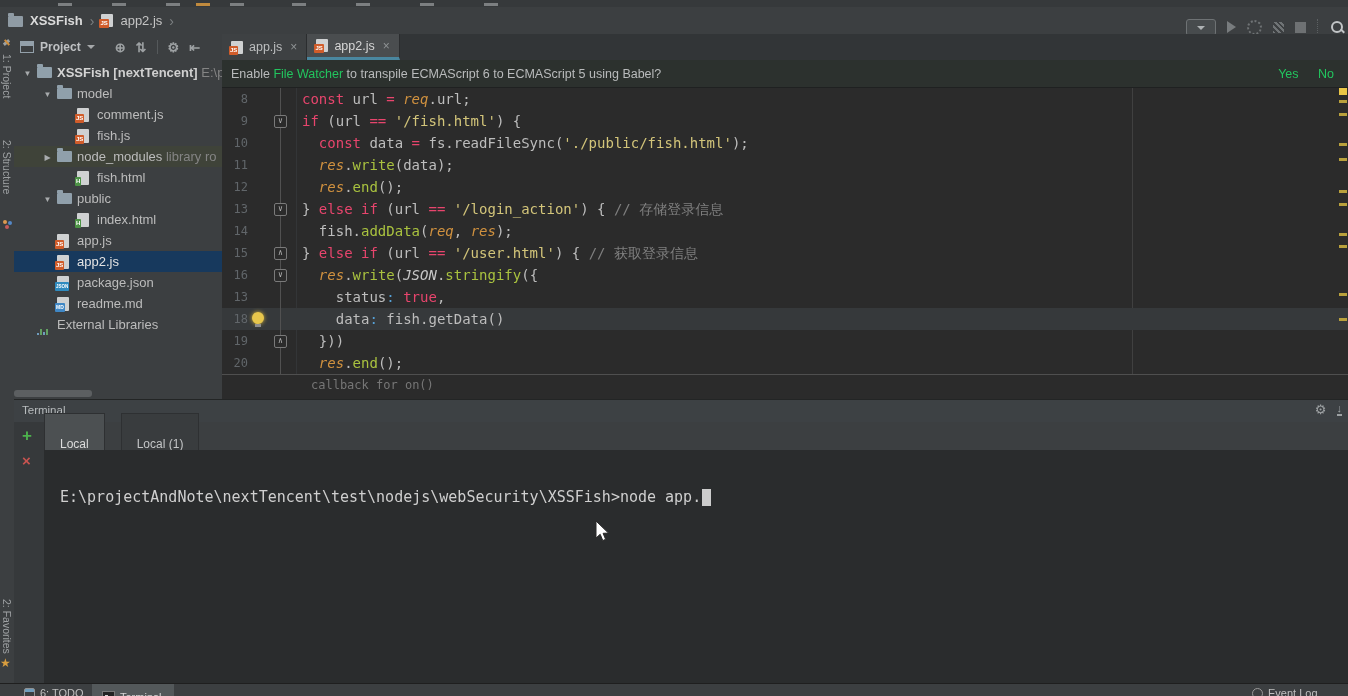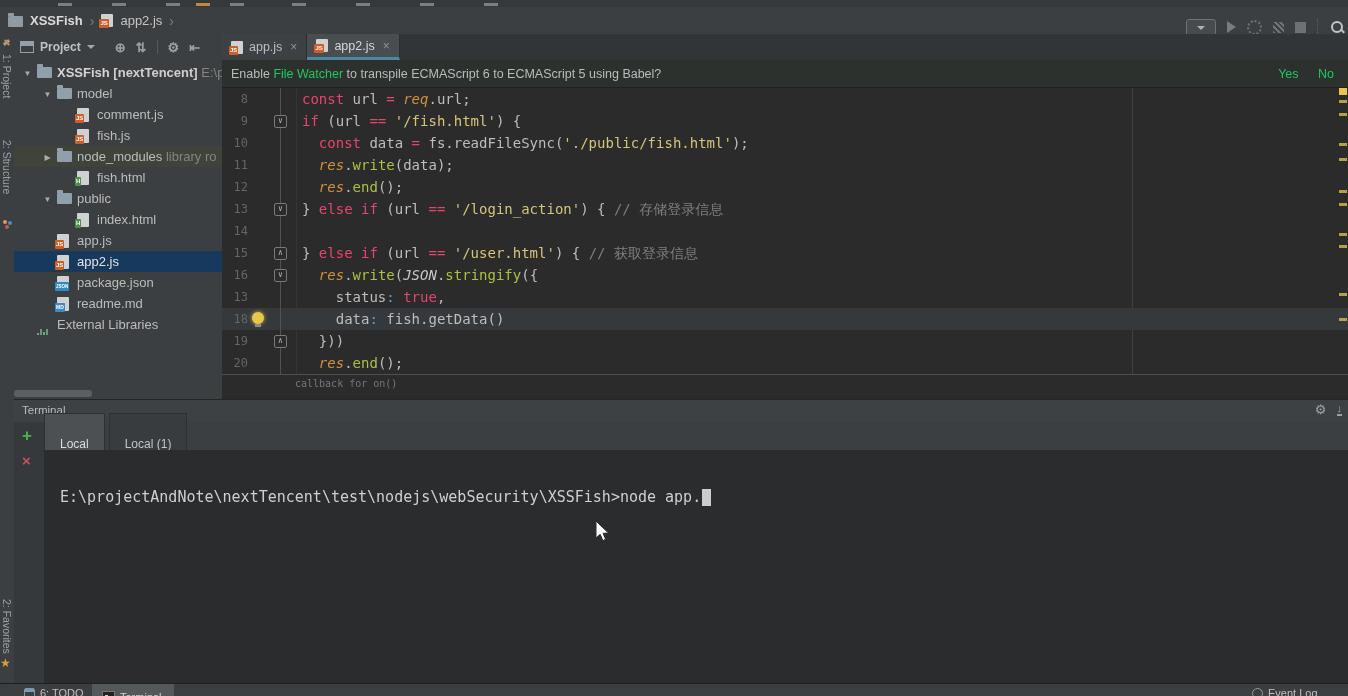--- a/index.html
+++ b/index.html
@@ -106,37 +106,37 @@
   .tk-k{color:#e8456d;}
   .tk-v{color:#d0913f;font-style:italic;}
   .tk-j{color:#c7c7c7;font-style:italic;}
   .tk-f{color:#a9c23f;}
   .tk-s{color:#d3c57a;text-align:right;}
   .tk-c{color:#7f7f7f;}
   .tk-p{color:#bdbdbd;}
   .tk-o{color:#56a0d6;}
 
   #hintbar{position:absolute;left:0;top:340px;width:1126px;height:25px;border-top:1px solid #4f4f4f;box-sizing:border-box;}
-  #hintbar span{position:absolute;left:73px;top:3px;color:#767676;font-size:10px;font-family:"DejaVu Sans Mono",monospace;}
+  #hintbar span{position:absolute;left:89px;top:3px;color:#767676;font-size:12px;font-family:"DejaVu Sans Mono",monospace;}
 
   #stripe{position:absolute;right:0;top:0;width:10px;height:365px;}
   .mark{position:absolute;right:1px;width:8px;height:3px;background:#b8a03c;}
   .mark.hot{height:7px;background:#e9c546;}
 
   
   #terminal{position:absolute;left:14px;top:399px;width:1334px;height:284px;background:#2a2c2d;border-top:1px solid #232525;}
   #term-header{position:absolute;left:0;top:0;width:1334px;height:22px;background:#3d4144;}
   #term-title{position:absolute;left:8px;top:4px;font-size:11.5px;color:#b8bcbe;}
   #term-header-icons{position:absolute;right:6px;top:2px;color:#9da1a3;font-size:13px;display:flex;gap:10px;align-items:center;}
   .dock-ic{display:inline-block;border-bottom:2px solid #9da1a3;line-height:11px;font-size:11px;}
   #term-toolcol{position:absolute;left:0;top:22px;width:30px;height:262px;background:#36393b;}
   .term-plus{position:absolute;left:8px;top:6px;color:#4db24d;font-size:17px;font-weight:bold;line-height:16px;}
   .term-close{position:absolute;left:8px;top:32px;color:#c75450;font-size:15px;font-weight:bold;line-height:14px;}
   #term-tabs{position:absolute;left:30px;top:22px;width:1304px;height:28px;background:#3c3f41;display:flex;align-items:flex-end;}
-  .ttab{height:24px;line-height:24px;padding:18px 15px;font-size:12px;color:#c3c5c6;background:#393c3e;border:1px solid #2e3032;border-bottom:none;margin-right:4px;box-sizing:border-box;}
+  .ttab{height:24px;line-height:24px;padding:18px 15px;font-size:12px;color:#c3c5c6;background:#393c3e;border:1px solid #2e3032;border-bottom:none;margin-right:16px;box-sizing:border-box;}
   .ttab.act{background:#4c5052;color:#dcdcdc;}
   #term-content{position:absolute;left:30px;top:50px;width:1304px;height:234px;background:#2a2c2d;}
   #term-prompt{position:absolute;left:16px;top:38px;font-family:"DejaVu Sans Mono",monospace;font-size:15px;color:#cfcfcf;white-space:pre;}
   .caret{display:inline-block;width:9px;height:17px;background:#cccccc;vertical-align:text-bottom;margin-left:1px;}
 
   
   #status-bar{position:absolute;left:0;top:683px;width:1348px;height:22px;background:#3c3f41;border-top:1px solid #1f1f1f;overflow:hidden;box-sizing:border-box;font-size:11px;color:#bfbfbf;}
   .sb-item{position:absolute;top:3px;display:flex;align-items:center;gap:5px;}
   #sb-todo{left:24px;}
   .todo-ic{width:9px;height:9px;border:1px solid #8f9294;border-radius:2px;background:linear-gradient(#6f9dbd 0 3px,transparent 3px);}
@@ -285,20 +285,21 @@
           <span class="lnum">12</span>
           <span class="ctext"><span class="tk-p">  </span><span class="tk-v">res</span><span class="tk-p">.</span><span class="tk-f">end</span><span class="tk-p">();</span></span>
         </div>
         <div class="crow">
           <span class="lnum">13</span>
           <span class="fold">∨</span>
           <span class="ctext"><span class="tk-p">} </span><span class="tk-k">else</span><span class="tk-p"> </span><span class="tk-k">if</span><span class="tk-p"> (url </span><span class="tk-k">==</span><span class="tk-p"> </span><span class="tk-s">'/login_action'</span><span class="tk-p">) { </span><span class="tk-c">// 存储登录信息</span></span>
         </div>
         <div class="crow">
           <span class="lnum">14</span>
+          <span class="ctext"><span class="tk-p">  fish.</span><span class="tk-f">addData</span><span class="tk-p">(</span><span class="tk-v">req</span><span class="tk-p">, </span><span class="tk-v">res</span><span class="tk-p">);</span></span>
         </div>
         <div class="crow">
           <span class="lnum">15</span>
           <span class="fold">∧</span>
           <span class="ctext"><span class="tk-p">} </span><span class="tk-k">else</span><span class="tk-p"> </span><span class="tk-k">if</span><span class="tk-p"> (url </span><span class="tk-k">==</span><span class="tk-p"> </span><span class="tk-s">'/user.html'</span><span class="tk-p">) { </span><span class="tk-c">// 获取登录信息</span></span>
         </div>
         <div class="crow">
           <span class="lnum">16</span>
           <span class="fold">∨</span>
           <span class="ctext"><span class="tk-p">  </span><span class="tk-v">res</span><span class="tk-p">.</span><span class="tk-f">write</span><span class="tk-p">(</span><span class="tk-j">JSON</span><span class="tk-p">.</span><span class="tk-f">stringify</span><span class="tk-p">({</span></span>

